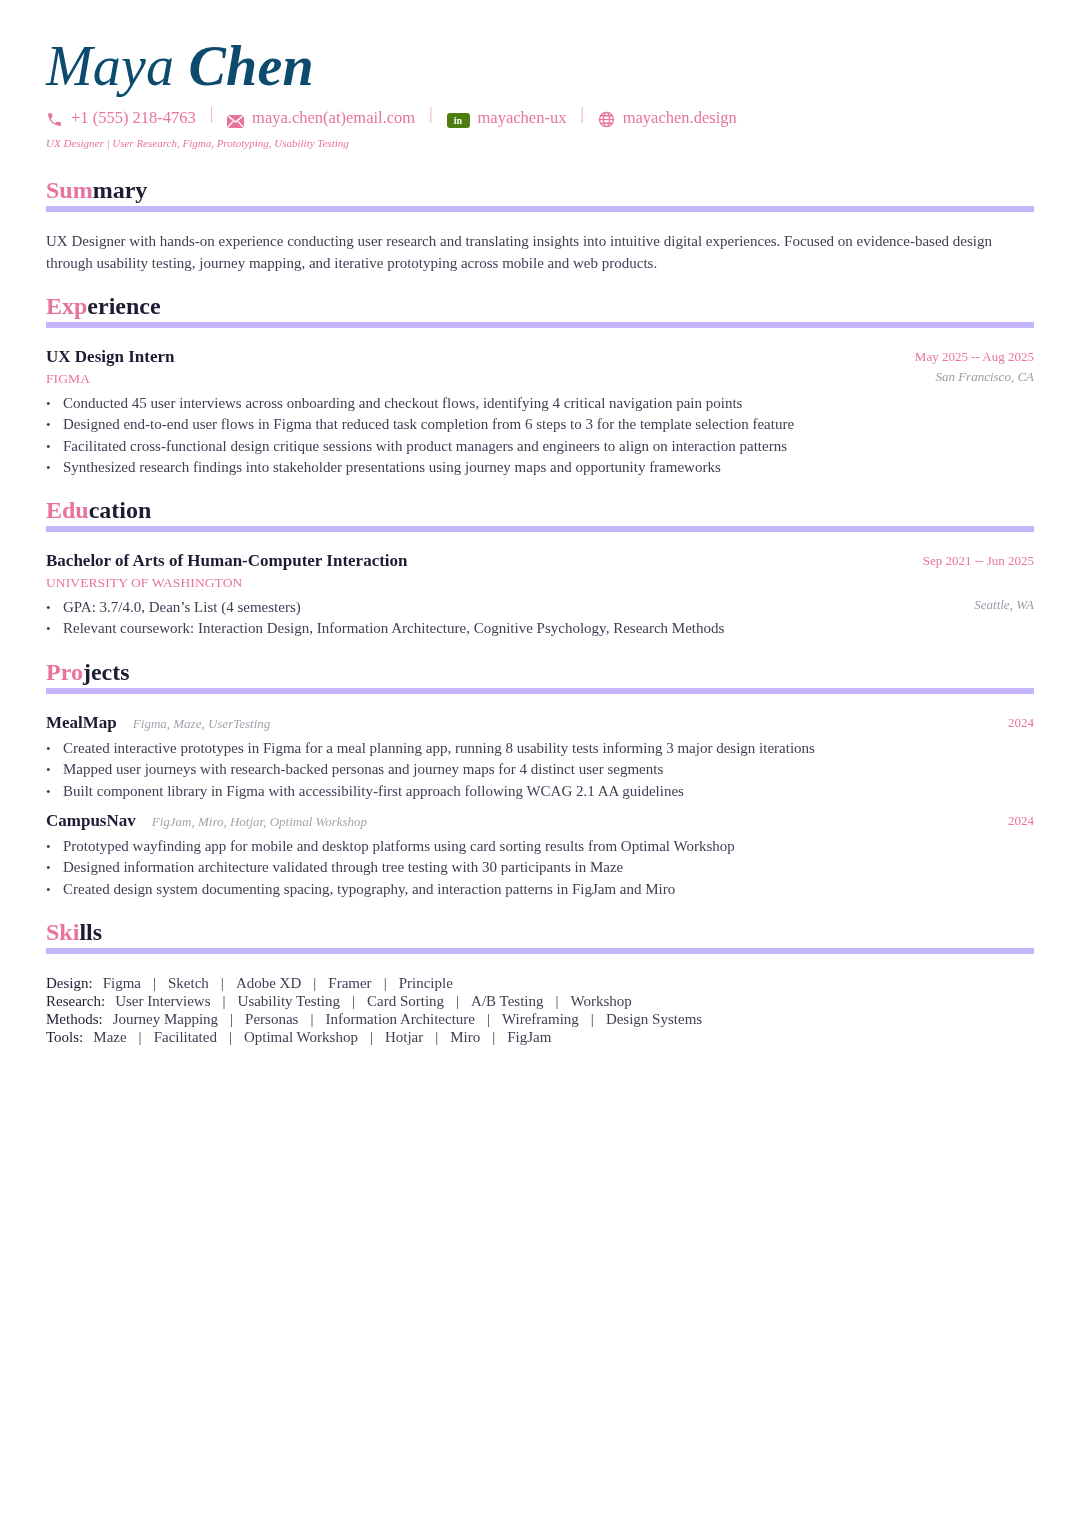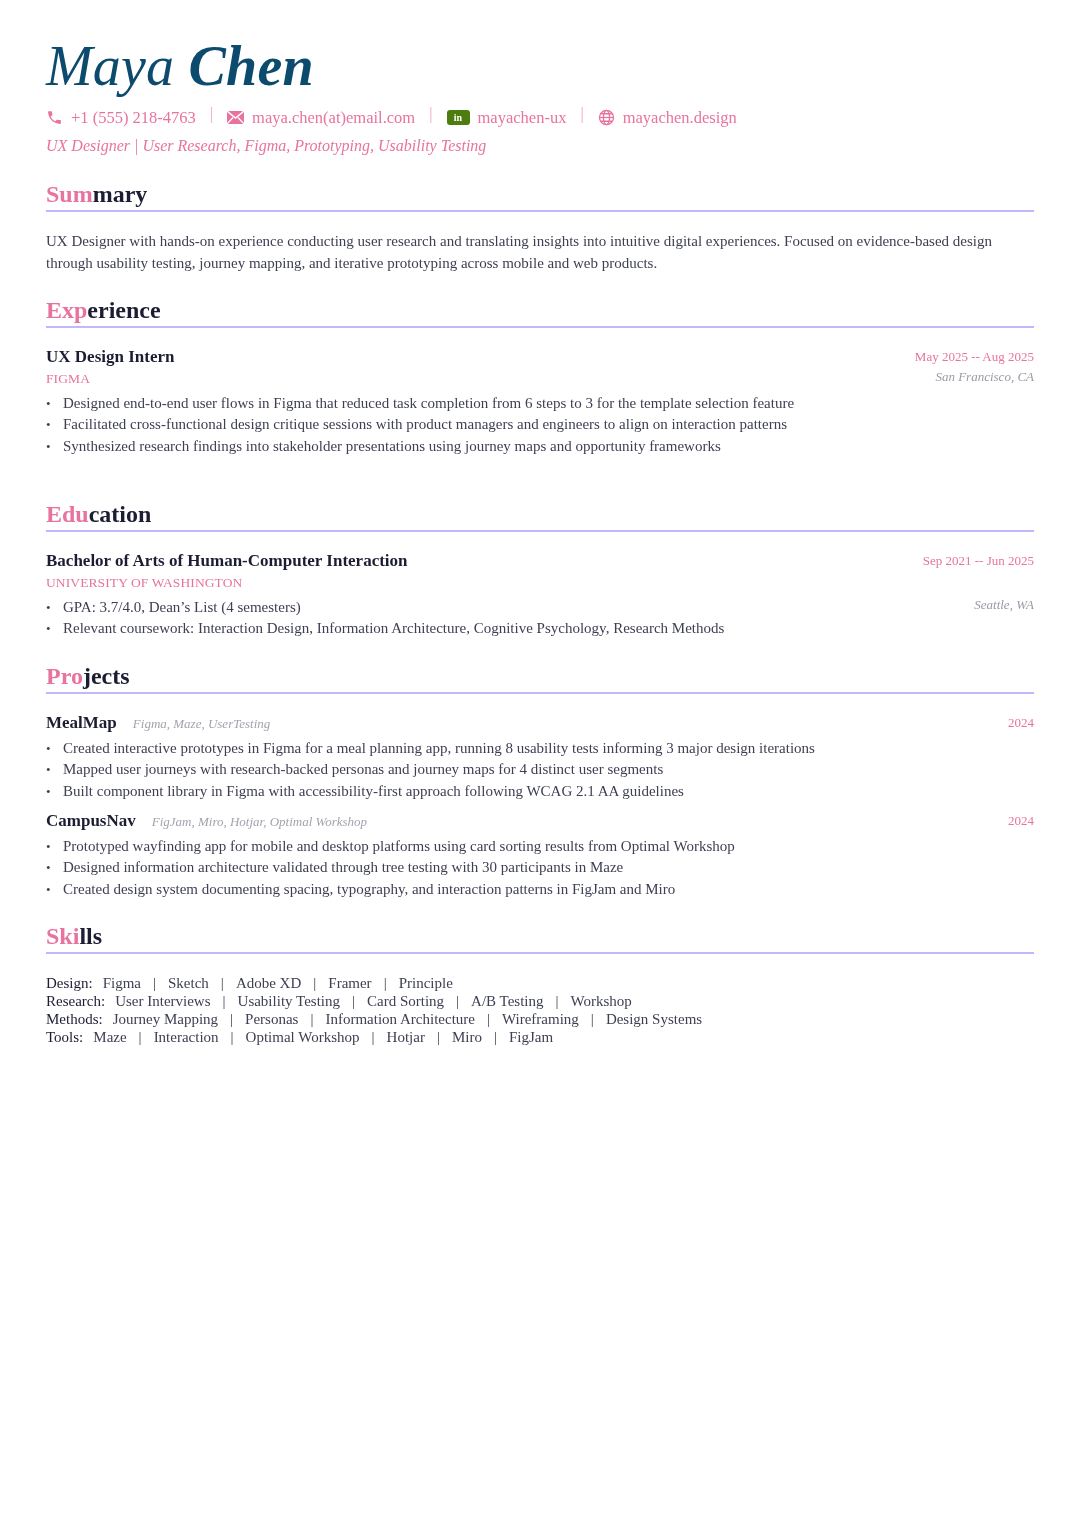--- a/index.html
+++ b/index.html
@@ -16,37 +16,37 @@
     font-size: 56px; line-height: 64px; color: #0c4a6e; letter-spacing: 0.2px; font-style: italic;
   }
   .name .first { font-weight: normal; }
   .name .last { font-weight: bold; }
 
   .contact {
     position: absolute; left: 0; top: 103px; height: 22px;
     display: flex; align-items: center;
     font-size: 16.5px; color: #e8739f; white-space: nowrap;
   }
-  .contact .item { display: flex; align-items: center; margin-top: 7px; }
+  .contact .item { display: flex; align-items: flex-end; margin-top: 7px; }
   .contact .ico { display: inline-flex; align-items: center; justify-content: center; margin-right: 8px; }
   .contact .sep { margin: 0 14px; color: #f0a6c3; }
   .li-badge {
     background: #4d7c0f; color: #fff; font-size: 10px; font-weight: bold;
     border-radius: 3px; width: 23px; height: 15px; display: inline-flex;
     align-items: center; justify-content: center; font-family: "Liberation Serif", serif;
   }
 
   .tagline {
     position: absolute; left: 0; top: 137px;
-    font-size: 16px; font-style: italic; color: #e8739f;
+    font-size: 11px; font-style: italic; color: #e8739f;
   }
 
   .section-head {
     position: absolute; left: 0; width: 988px;
-    border-bottom: 2px solid #c4b5fd;
+    border-bottom: 6px solid #c4b5fd;
     height: 32px;
   }
   .section-head .title {
     position: absolute; left: 0; bottom: 2px;
     font-size: 24px; font-weight: bold; color: #1c1d33; line-height: 28px;
   }
   .section-head .accent { color: #e8739f; }
 
   .para {
     position: absolute; left: 0; width: 988px;
@@ -145,20 +145,21 @@
   <div class="para" style="top:231px;">UX Designer with hands-on experience conducting user research and translating insights into intuitive digital experiences. Focused on evidence-based design through usability testing, journey mapping, and iterative prototyping across mobile and web products.</div>
 
   <div class="section-head" style="top:296px;">
     <span class="title"><span class="accent">Exp</span><span>erience</span></span>
   </div>
   <div class="entry-title" style="top:347px;">UX Design Intern</div>
   <div class="entry-org" style="top:371px;">FIGMA</div>
   <div class="entry-date" style="top:349px;">May 2025 -- Aug 2025</div>
   <div class="entry-loc" style="top:369px;">San Francisco, CA</div>
   <ul class="bullets" style="top:393px;">
+    <li>Conducted 45 user interviews across onboarding and checkout flows, identifying 4 critical navigation pain points</li>
     <li>Designed end-to-end user flows in Figma that reduced task completion from 6 steps to 3 for the template selection feature</li>
     <li>Facilitated cross-functional design critique sessions with product managers and engineers to align on interaction patterns</li>
     <li>Synthesized research findings into stakeholder presentations using journey maps and opportunity frameworks</li>
   </ul>
 
   <div class="section-head" style="top:500px;">
     <span class="title"><span class="accent">Edu</span><span>cation</span></span>
   </div>
   <div class="entry-title" style="top:551px;">Bachelor of Arts of Human-Computer Interaction</div>
   <div class="entry-org" style="top:575px;">UNIVERSITY OF WASHINGTON</div>
@@ -194,16 +195,16 @@
   </ul>
 
   <div class="section-head" style="top:922px;">
     <span class="title"><span class="accent">Ski</span><span>lls</span></span>
   </div>
 
   <div class="skills">
     <div class="skill-row"><span class="cat">Design:</span><span>Figma</span><span class="pipe">|</span><span>Sketch</span><span class="pipe">|</span><span>Adobe XD</span><span class="pipe">|</span><span>Framer</span><span class="pipe">|</span><span>Principle</span></div>
     <div class="skill-row"><span class="cat">Research:</span><span>User Interviews</span><span class="pipe">|</span><span>Usability Testing</span><span class="pipe">|</span><span>Card Sorting</span><span class="pipe">|</span><span>A/B Testing</span><span class="pipe">|</span><span>Workshop</span></div>
     <div class="skill-row"><span class="cat">Methods:</span><span>Journey Mapping</span><span class="pipe">|</span><span>Personas</span><span class="pipe">|</span><span>Information Architecture</span><span class="pipe">|</span><span>Wireframing</span><span class="pipe">|</span><span>Design Systems</span></div>
-    <div class="skill-row"><span class="cat">Tools:</span><span>Maze</span><span class="pipe">|</span><span>Interaction</span><span class="pipe">|</span><span>Optimal Workshop</span><span class="pipe">|</span><span>Hotjar</span><span class="pipe">|</span><span>Miro</span><span class="pipe">|</span><span>FigJam</span></div>
+    <div class="skill-row"><span class="cat">Tools:</span><span>Maze</span><span class="pipe">|</span><span>Facilitated</span><span class="pipe">|</span><span>Optimal Workshop</span><span class="pipe">|</span><span>Hotjar</span><span class="pipe">|</span><span>Miro</span><span class="pipe">|</span><span>FigJam</span></div>
   </div>
 
 </div>
 
 </body></html>

